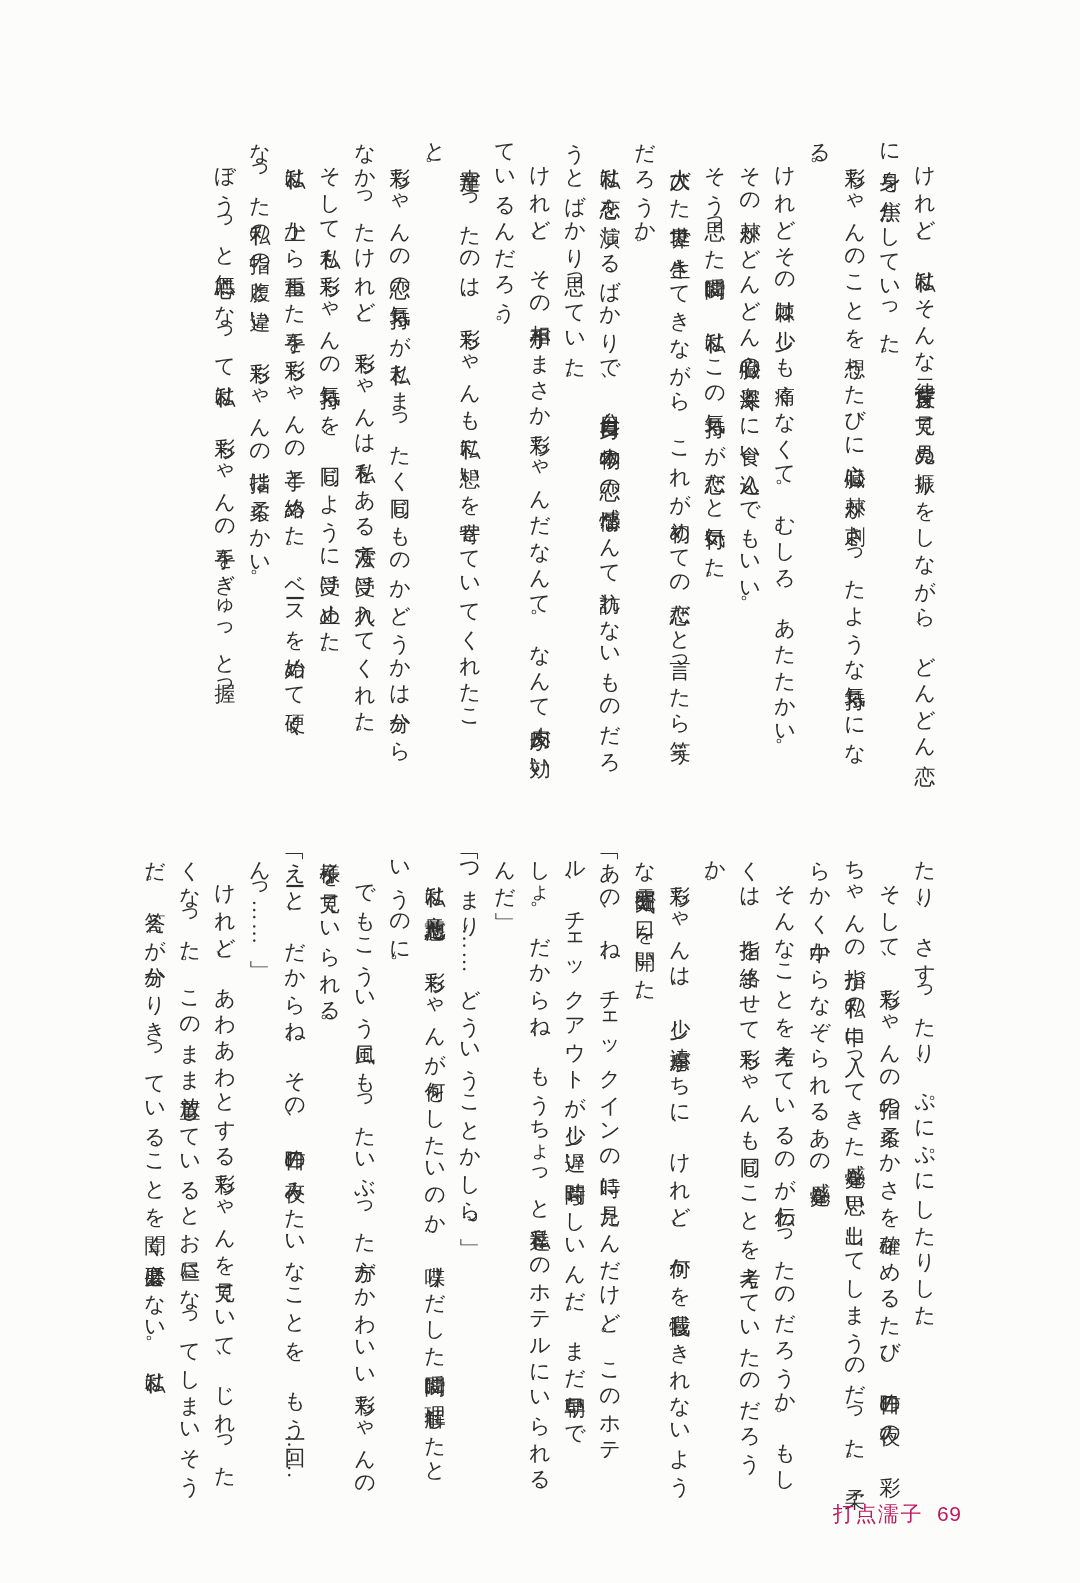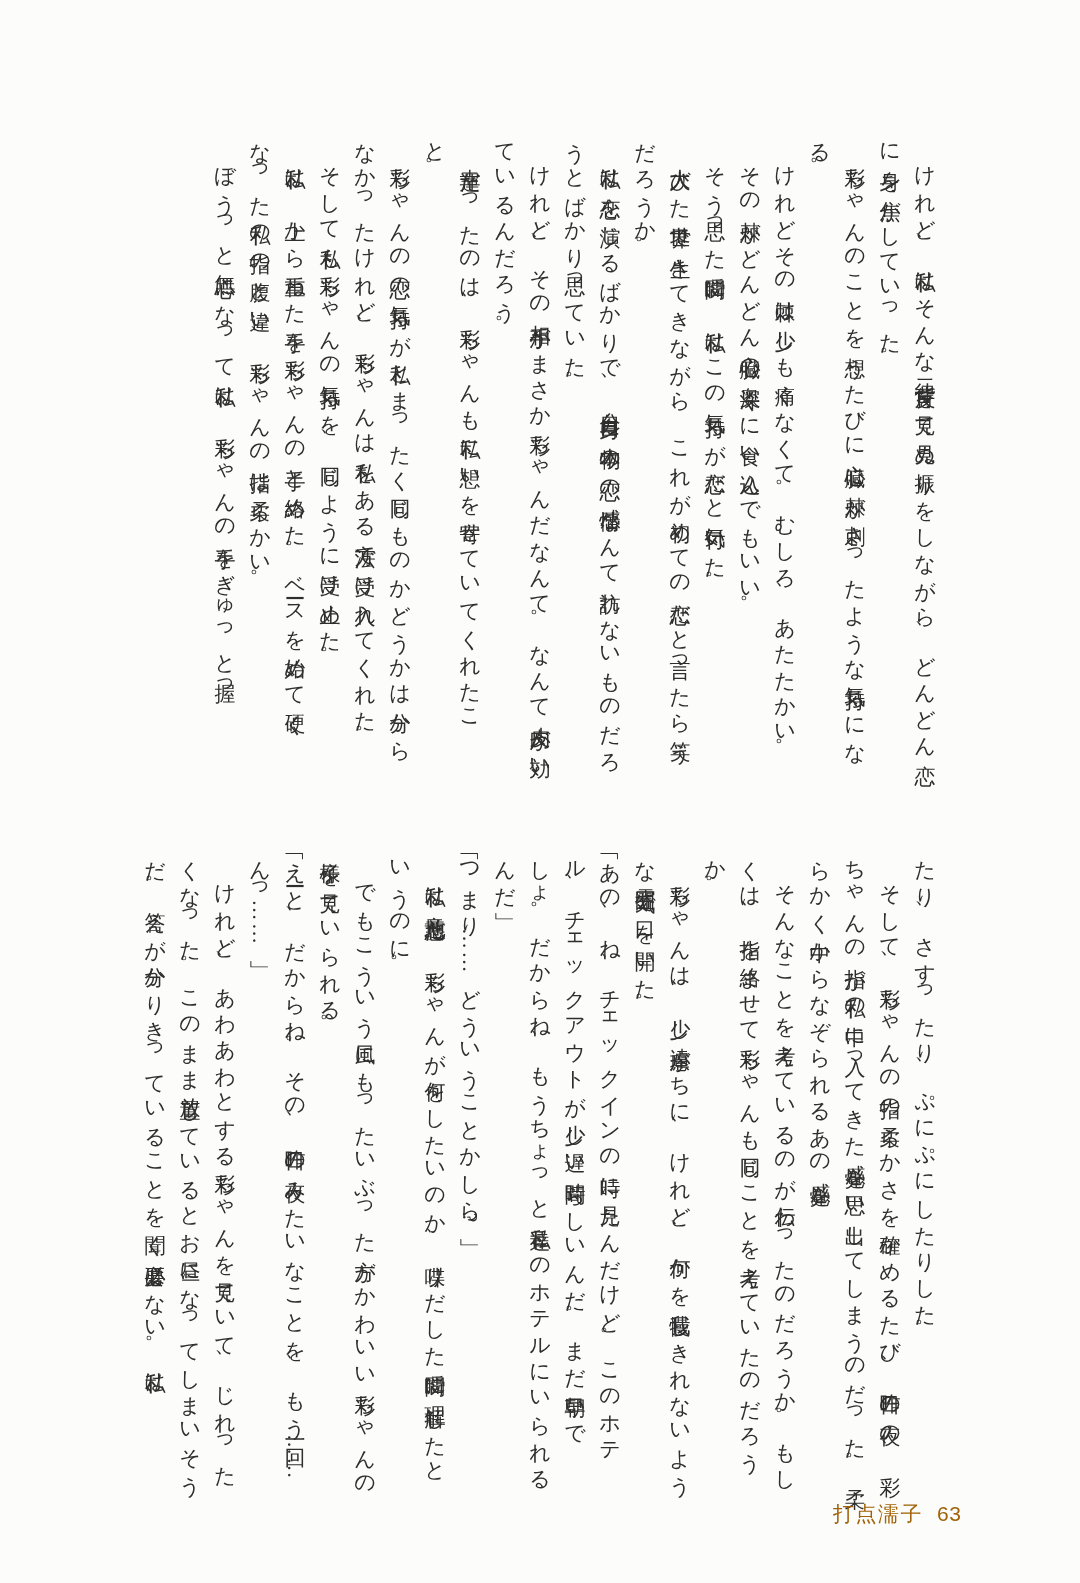--- a/index.html
+++ b/index.html
@@ -44,21 +44,21 @@
   .page-footer {
     position: absolute;
     top: 1500px;
     left: 833px;
     display: flex;
     align-items: baseline;
     gap: 14px;
     font-family: "Liberation Sans", "DejaVu Sans", sans-serif;
     font-size: 21px;
     letter-spacing: 1.5px;
-    color: #a16207;
+    color: #be185d;
   }
   .page-footer .page-number {
     letter-spacing: 0.5px;
   }
 </style>
 </head>
 <body>
 
 <div class="page">
 
@@ -86,16 +86,16 @@
       <p>「あの、ね、チェックインの時に見たんだけど。このホテル、チェックアウトが少し遅い時間らしいんだ。まだ朝早いでしょ。だからね、もうちょっと私達このホテルにいられるんだ」</p>
       <p>「つまり……どういうことかしら?」</p>
       <p class="indent">私は意地悪だ。彩ちゃんが何をしたいのか、喋りだした瞬間に理解したというのに。</p>
       <p class="indent">でもこういう風にもったいぶった方がかわいい彩ちゃんの様子を見ていられる。</p>
       <p>「えーと、だからね。その、昨日の夜みたいなことを、もう一回……んっ……」</p>
       <p class="indent">けれど、あわあわとする彩ちゃんを見ていて、じれったくなった。このまま放置しているとお昼になってしまいそうだ。答えが分かりきっていることを聞く必要はない。私は、</p>
     </div>
 
   <div class="page-footer">
     <span class="author-name">打点濡子</span>
-    <span class="page-number">63</span>
+    <span class="page-number">69</span>
   </div>
 
 </div>
 
 </body></html>

